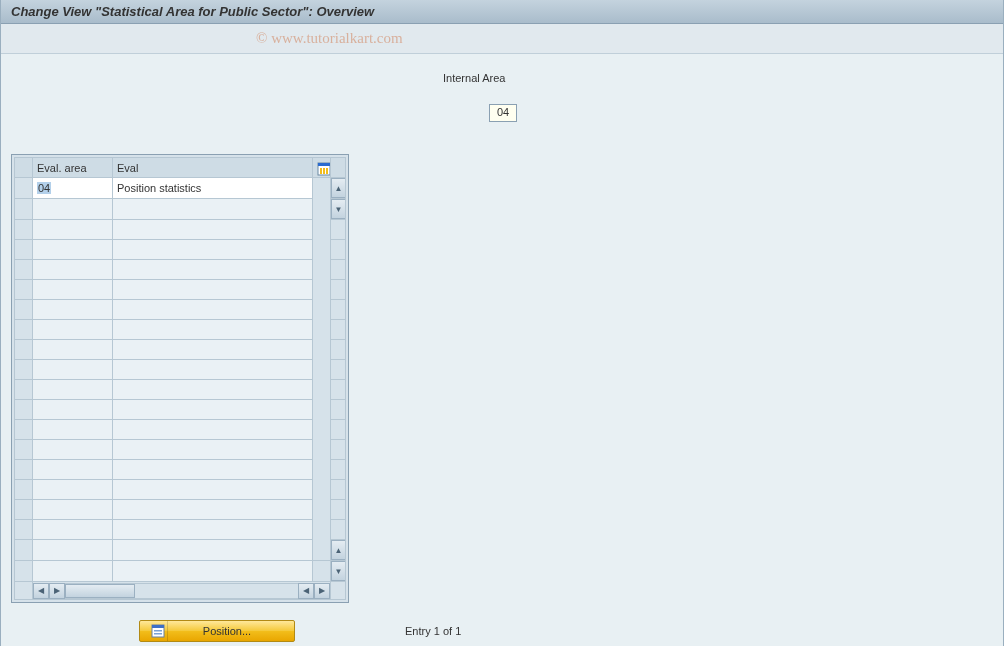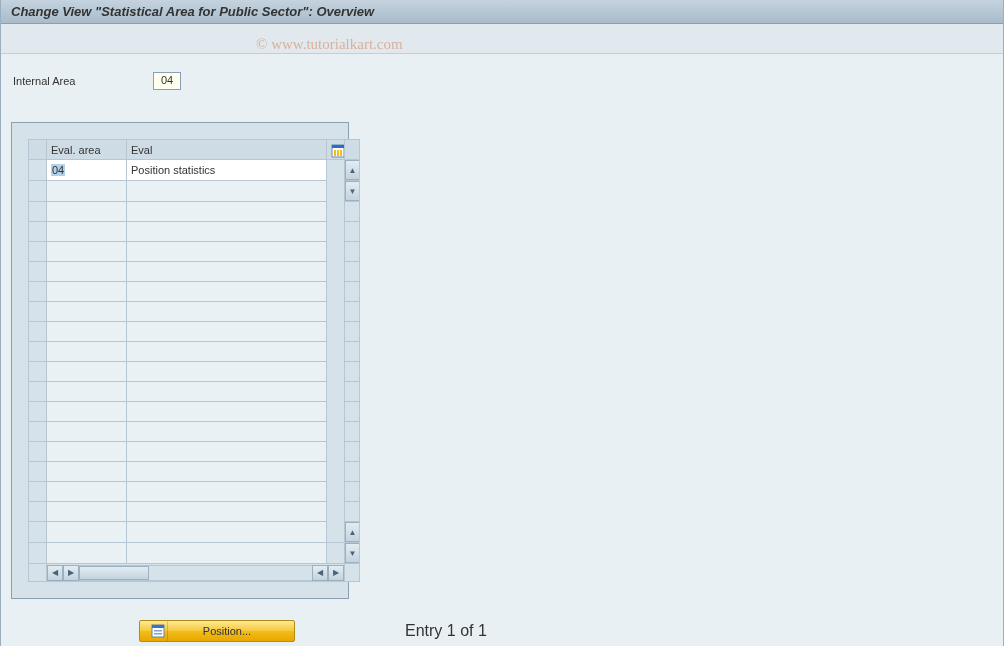--- a/index.html
+++ b/index.html
@@ -37,55 +37,56 @@
       color: #333;
     }
     .toolbar-area {
       height: 30px;
       background: #e1e9ee;
       border-bottom: 1px solid #c0cfd9;
       position: relative;
     }
     .watermark {
       position: absolute;
-      top: 12px;
+      top: 6px;
       left: 255px;
       color: rgba(210,130,90,0.55);
       font-size: 15px;
       font-family: Georgia, serif;
       pointer-events: none;
     }
     .content {
       flex: 1;
       position: relative;
       padding: 18px 10px;
     }
     .field-row {
       display: flex;
       align-items: center;
       gap: 20px;
       margin-bottom: 32px;
       margin-left: 2px;
+      flex-direction: column;
     }
     .field-label { width: 120px; }
     .field-value {
       border: 1px solid #8aa0b2;
       background: #fffff0;
       height: 18px;
       width: 28px;
       padding: 1px 3px;
       font-size: 11px;
       text-align: center;
     }
     .table-outer {
       position: relative;
       width: 338px;
       border: 1px solid #8aa0b2;
       background: #d6e2ea;
-      padding: 16px;
+      padding: 2px;
     }
     .table-grid {
       width: 100%;
       border-collapse: collapse;
       table-layout: fixed;
     }
     .table-grid col.sel { width: 18px; }
     .table-grid col.eval { width: 80px; }
     .table-grid col.text { width: 200px; }
     .table-grid col.cfg { width: 18px; }
@@ -192,21 +193,21 @@
     .position-btn .icon-box {
       width: 20px; height: 20px;
       border-right: 1px solid rgba(0,0,0,0.15);
       display: flex; align-items: center; justify-content: center;
     }
     .position-btn .label {
       flex: 1;
       text-align: center;
       font-size: 11px;
     }
-    .entry-text { font-size: 16px; }
+    .entry-text { font-size: 11px; }
   </style>
 </head>
 <body>
 
 <div class="app">
   <div class="titlebar">
     <span class="titlebar-text">Change View "Statistical Area for Public Sector": Overview</span>
   </div>
   <div class="toolbar-area">
     <span class="watermark">© www.tutorialkart.com</span>

